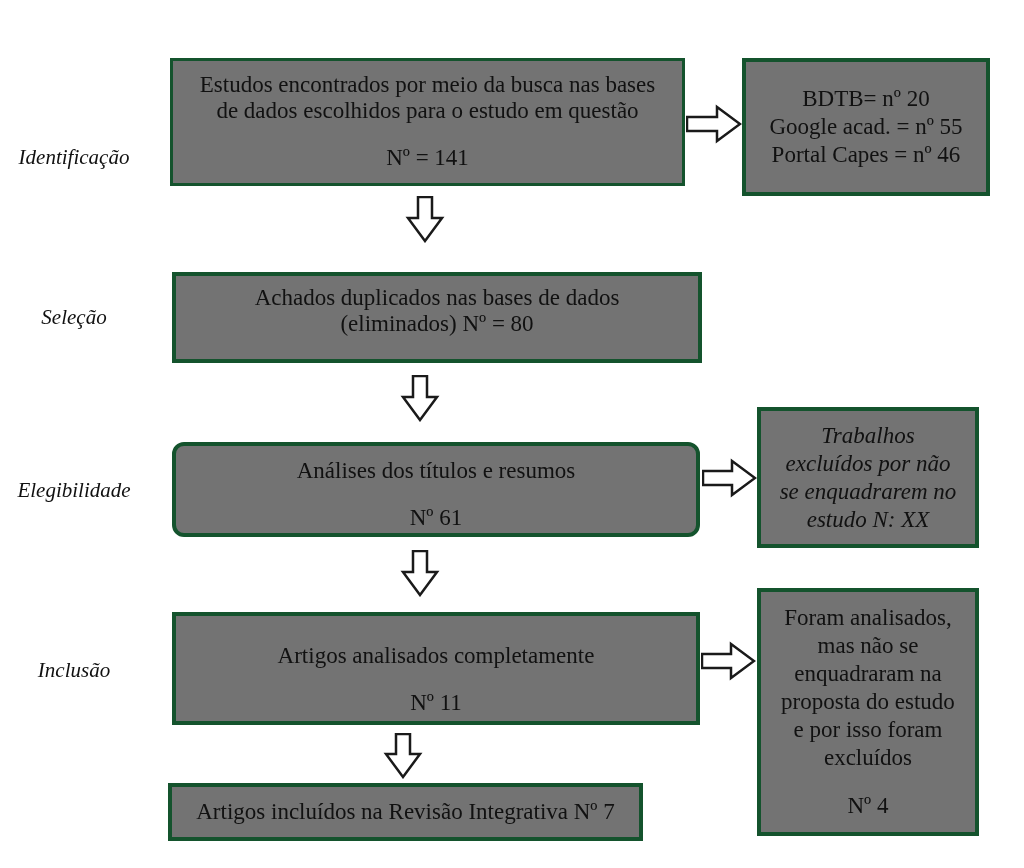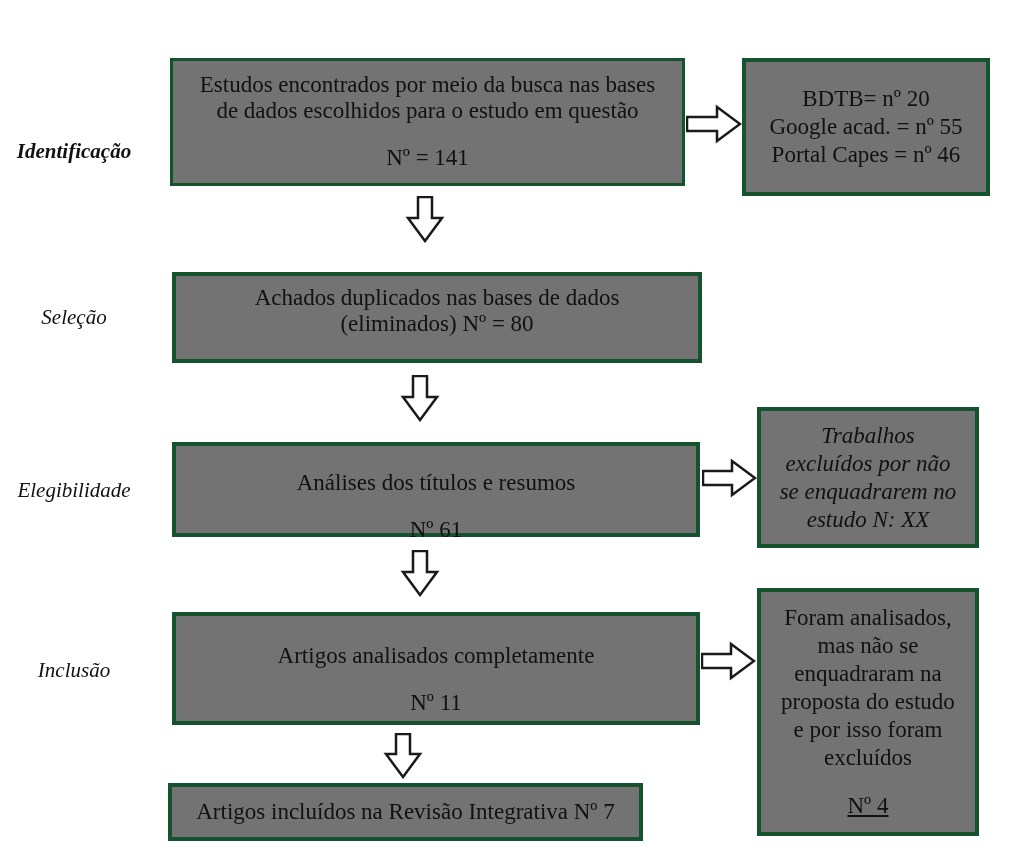--- a/index.html
+++ b/index.html
@@ -44,21 +44,21 @@
   }
   .side-box { line-height: 28px; }
   .arrow { position: absolute; }
   .arrow svg { display: block; }
 </style>
 </head>
 <body>
 
 <div class="canvas">
 
-  <div class="stage-label" style="top:139px;font-weight:bold;">Identificação</div>
+  <div class="stage-label" style="top:145px;">Identificação</div>
   <div class="stage-label" style="top:305px;">Seleção</div>
   <div class="stage-label" style="top:478px;">Elegibilidade</div>
   <div class="stage-label" style="top:658px;">Inclusão</div>
 
   <div class="box thick" style="left:170px; top:58px; width:515px; height:128px; padding-top:11px;">
     <div>Estudos encontrados por meio da busca nas bases</div>
     <div>de dados escolhidos para o estudo em questão</div>
     <div class="count">Nº = 141</div>
   </div>
 
@@ -66,21 +66,21 @@
     <div>BDTB= nº 20</div>
     <div>Google acad. = nº 55</div>
     <div>Portal Capes = nº 46</div>
   </div>
 
   <div class="box" style="left:172px; top:272px; width:530px; height:91px; padding-top:9px;">
     <div>Achados duplicados nas bases de dados</div>
     <div>(eliminados) Nº = 80</div>
   </div>
 
-  <div class="box" style="left:172px; top:442px; width:528px; height:95px; padding-top:24px;">
+  <div class="box" style="left:172px; top:442px; width:528px; height:95px; padding-top:12px;border-radius:12px;">
     <div>Análises dos títulos e resumos</div>
     <div class="count">Nº 61</div>
   </div>
 
   <div class="box side-box vcenter" style="left:757px; top:407px; width:222px; height:141px;font-style:italic;">
     <div>Trabalhos</div>
     <div>excluídos por não</div>
     <div>se enquadrarem no</div>
     <div>estudo N: XX</div>
   </div>
@@ -90,21 +90,21 @@
     <div class="count">Nº 11</div>
   </div>
 
   <div class="box side-box vcenter" style="left:757px; top:588px; width:222px; height:248px;">
     <div>Foram analisados,</div>
     <div>mas não se</div>
     <div>enquadraram na</div>
     <div>proposta do estudo</div>
     <div>e por isso foram</div>
     <div>excluídos</div>
-    <div class="count" style="margin-top:20px;text-decoration:underline;">Nº 4</div>
+    <div class="count" style="margin-top:20px;">Nº 4</div>
   </div>
 
   <div class="box vcenter" style="left:168px; top:783px; width:475px; height:58px;">
     <div>Artigos incluídos na Revisão Integrativa Nº 7</div>
   </div>
 
   <div class="arrow" style="left:405px; top:196px;">
     <svg width="40" height="47" viewBox="0 0 40 47">
         <polygon points="13,1 27,1 27,22 37,22 20,45 3,22 13,22" fill="#ffffff" stroke="#1a1a1a" stroke-width="2.5"></polygon>
       </svg>

